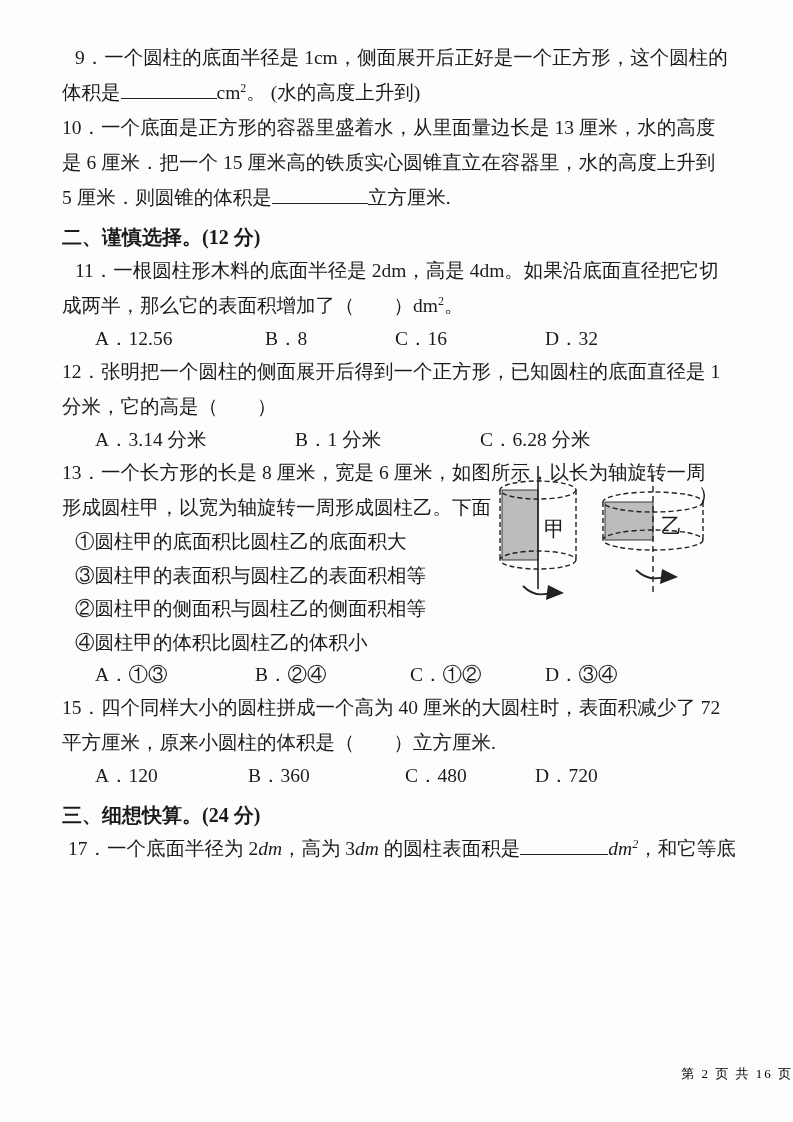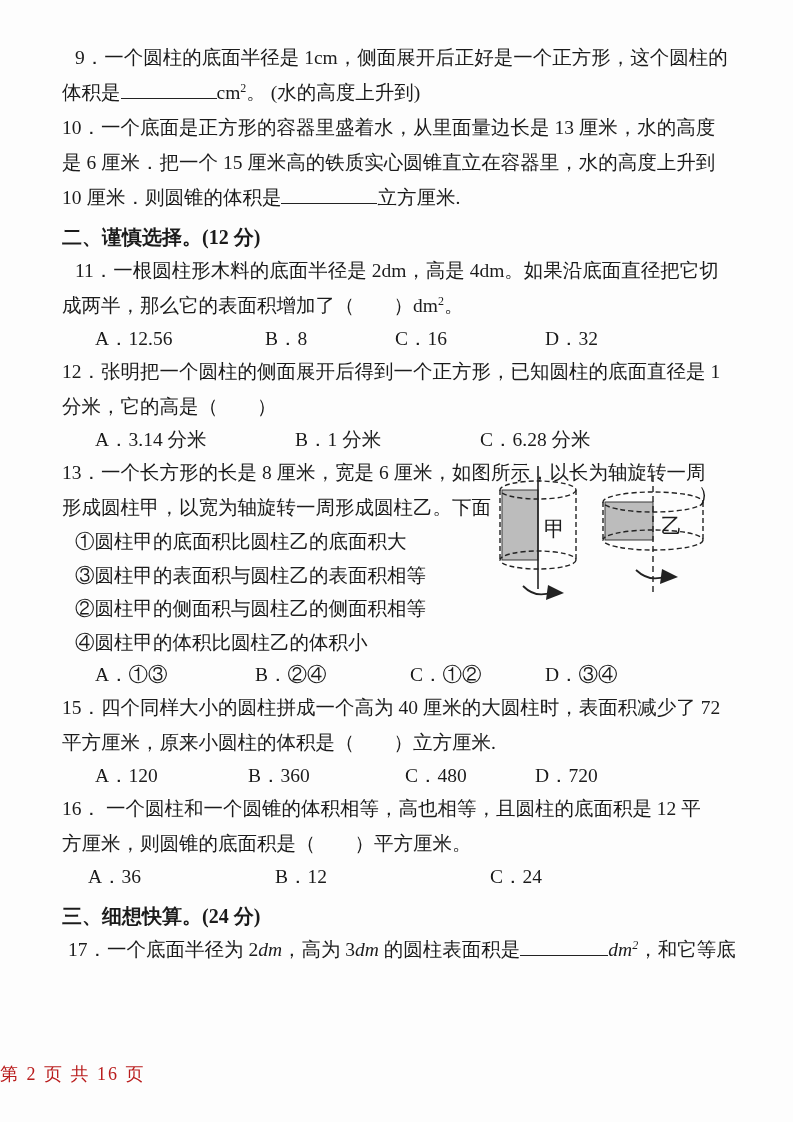--- a/index.html
+++ b/index.html
@@ -24,37 +24,37 @@
   .opts span{display:inline-block;}
   .blank{display:inline-block;border-bottom:1.2px solid #222;height:16px;vertical-align:baseline;}
   sup{font-size:12px;line-height:0;}
   .it{font-style:italic;}
   .item{line-height:33.5px;padding-left:13px;white-space:nowrap;}
   .q13wrap{position:relative;}
   .fig{position:absolute;left:426px;top:8px;width:252px;height:147px;}
   .fig-paren{position:absolute;left:636px;top:26px;font-size:20px;}
   .footer{
     position:absolute;left:0;top:1064px;width:100%;
-    text-align:left;font-size:18px;color:#b91c1c;letter-spacing:2px;line-height:20px;
+    text-align:right;font-size:13px;color:#000000;letter-spacing:2px;line-height:20px;
   }
 </style>
 </head>
 <body>
 
 <div class="page">
 
   <div>
     <div class="ln ind13">9．一个圆柱的底面半径是 1cm，侧面展开后正好是一个正方形，这个圆柱的</div>
     <div class="ln"><span>体积是</span><span class="blank" style="width:96px;"></span><span>cm</span><sup>2</sup><span>。 (水的高度上升到)</span></div>
   </div>
 
   <div>
     <div class="ln">10．一个底面是正方形的容器里盛着水，从里面量边长是 13 厘米，水的高度</div>
     <div class="ln">是 6 厘米．把一个 15 厘米高的铁质实心圆锥直立在容器里，水的高度上升到</div>
-    <div class="ln"><span>10 厘米．则圆锥的体积是</span><span class="blank" style="width:96px;"></span><span>立方厘米.</span></div>
+    <div class="ln"><span>5 厘米．则圆锥的体积是</span><span class="blank" style="width:96px;"></span><span>立方厘米.</span></div>
   </div>
 
   <div class="sec">二、谨慎选择。(12 分)</div>
 
   <div>
     <div class="ln ind13">11．一根圆柱形木料的底面半径是 2dm，高是 4dm。如果沿底面直径把它切</div>
     <div class="ln"><span>成两半，那么它的表面积增加了（　　）dm</span><sup>2</sup><span>。</span></div>
     <div class="opts">
       <span style="width:170px;">A．12.56</span>
       <span style="width:130px;">B．8</span>
@@ -123,29 +123,20 @@
     <div class="ln">15．四个同样大小的圆柱拼成一个高为 40 厘米的大圆柱时，表面积减少了 72</div>
     <div class="ln">平方厘米，原来小圆柱的体积是（　　）立方厘米.</div>
     <div class="opts">
       <span style="width:153px;">A．120</span>
       <span style="width:157px;">B．360</span>
       <span style="width:130px;">C．480</span>
       <span>D．720</span>
     </div>
   </div>
 
-  <div>
-    <div class="ln">16． 一个圆柱和一个圆锥的体积相等，高也相等，且圆柱的底面积是 12 平</div>
-    <div class="ln">方厘米，则圆锥的底面积是（　　）平方厘米。</div>
-    <div class="opts" style="padding-left:26px;">
-      <span style="width:187px;">A．36</span>
-      <span style="width:215px;">B．12</span>
-      <span>C．24</span>
-    </div>
-  </div>
 
   <div class="sec sec3">三、细想快算。(24 分)</div>
 
   <div>
     <div class="ln ind6"><span>17．一个底面半径为 2</span><span class="it">dm</span><span>，高为 3</span><span class="it">dm</span><span> 的圆柱表面积是</span><span class="blank" style="width:88px;"></span><span class="it">dm</span><sup class="it">2</sup><span>，和它等底</span></div>
   </div>
 
   <div class="footer">第 2 页 共 16 页</div>
 
 </div>

